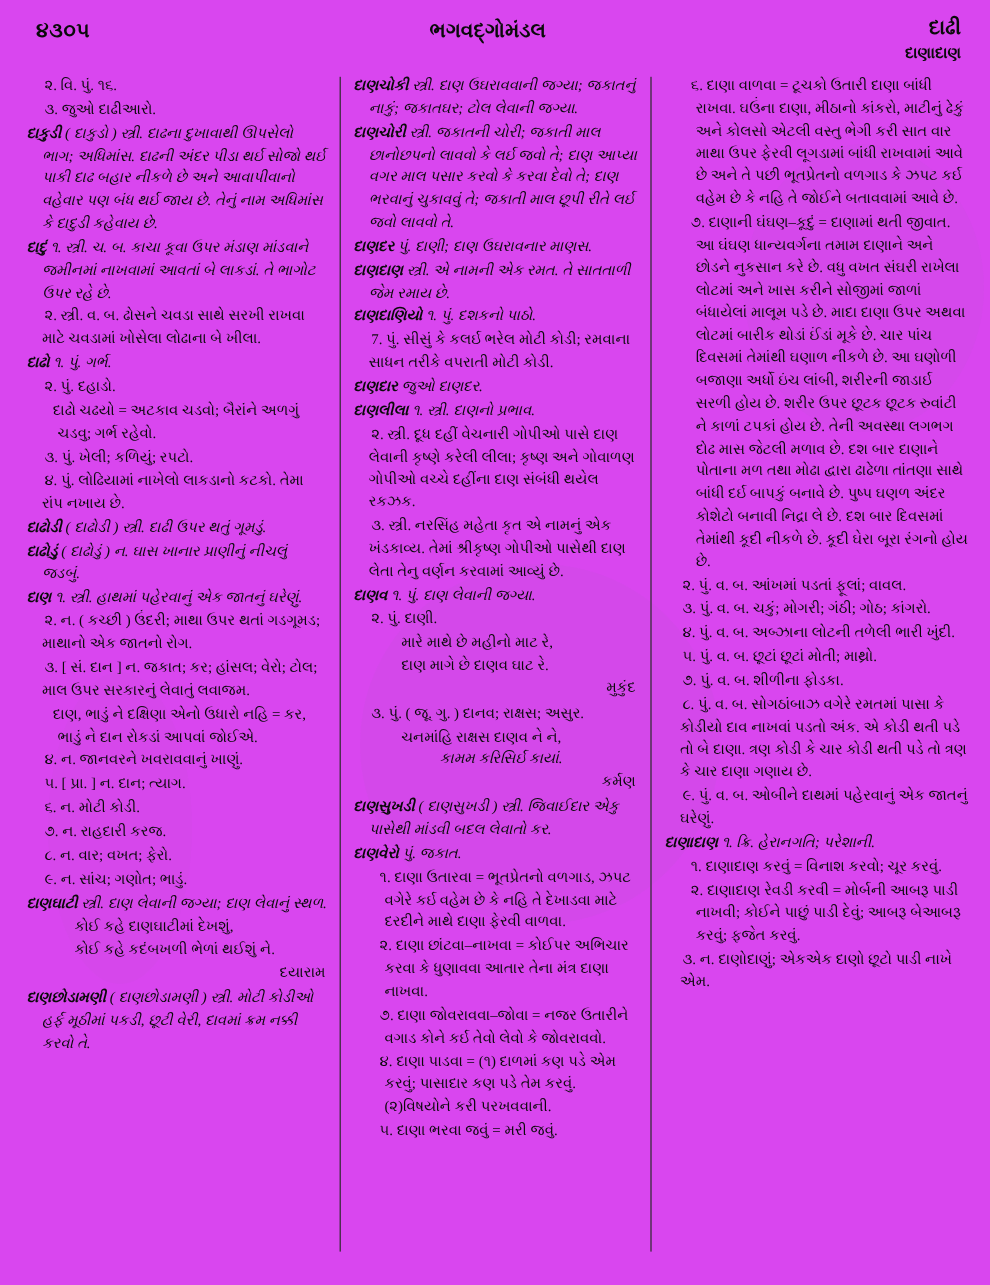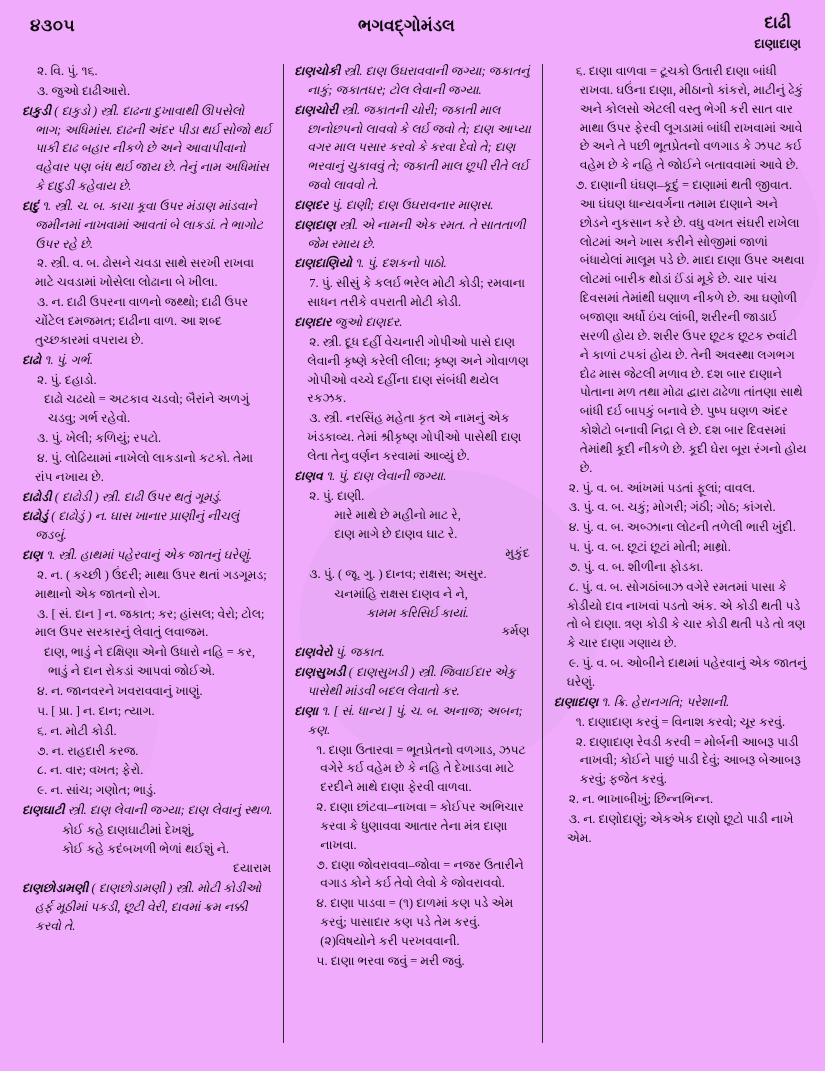--- a/index.html
+++ b/index.html
@@ -14,21 +14,21 @@
     color: #0a0a0a;
     position: relative;
     overflow: hidden;
   }
   .page {
     width: 825px;
     height: 1071px;
     position: relative;
     box-sizing: border-box;
     padding: 10px 18px 8px 22px;
-    background: #f0abfc;
+    background: #d946ef;
   }
   
   .watermark {
     position: absolute;
     border-radius: 50%;
     background: rgba(120,130,140,0.045);
     pointer-events: none;
   }
   .wm1 { left: 300px; top: 470px; width: 300px; height: 300px; }
   .wm2 { left: 620px; top: 120px; width: 200px; height: 240px; background: rgba(120,130,140,0.035); }
@@ -58,21 +58,20 @@
   .hdr-right {
     position: absolute;
     right: 6px;
     top: 2px;
     text-align: right;
     line-height: 1.35;
   }
   .hdr-right .rh-top {
     font-size: 17px;
     font-weight: bold;
-    text-align: center;
   }
   .hdr-right .rh-bot {
     font-size: 13px;
     font-weight: bold;
   }
 
   
   .columns {
     position: relative;
     display: flex;
@@ -151,21 +150,20 @@
     </div>
   </div>
 
   <div class="columns">
     <div class="col col-1">
         <p class="sense">૨. વિ. પું. ૧૬.</p>
         <p class="sense">૩. જુઓ દાઢીઆરો.</p>
         <p class="entry"><span class="hw">દાકુડી</span><span> ( દાકુડો ) સ્ત્રી. દાઢના દુખાવાથી ઊપસેલો ભાગ; અધિમાંસ. દાઢની અંદર પીડા થર્ઇ સોજો થર્ઇ પાકી દાઢ બહાર નીકળે છે અને આવાપીવાનો વહેવાર પણ બંધ થર્ઇ જાય છે. તેનું નામ અધિમાંસ કે દાદુડી કહેવાય છે.</span></p>
         <p class="entry"><span class="hw">દાદું</span><span> ૧. સ્ત્રી. ચ. બ. કાચા કૂવા ઉપર મંડાણ માંડવાને જમીનમાં નાખવામાં આવતાં બે લાકડાં. તે ભાગોટ ઉપર રહે છે.</span></p>
         <p class="sense">૨. સ્ત્રી. વ. બ. ઢોસને ચવડા સાથે સરખી રાખવા માટે ચવડામાં ખોસેલા લોઢાના બે ખીલા.</p>
-        <p class="sense">૩. ન. દાઢી ઉપરના વાળનો જથ્થો; દાઢી ઉપર ચોંટેલ દમજમત; દાઢીના વાળ. આ શબ્દ તુચ્છકારમાં વપરાય છે.</p>
         <p class="entry"><span class="hw">દાઢો</span><span> ૧. પું. ગર્ભ.</span></p>
         <p class="sense">૨. પું. દહાડો.</p>
         <p class="sub">દાઢો ચઢયો = અટકાવ ચડવો; બૈરાંને અળગું ચડવુ; ગર્ભ રહેવો.</p>
         <p class="sense">૩. પું. ખેલી; કળિયું; રપટો.</p>
         <p class="sense">૪. પું. લોઢિયામાં નાખેલો લાકડાનો કટકો. તેમા રાંપ નખાય છે.</p>
         <p class="entry"><span class="hw">દાઢોડી</span><span> ( દાઢોડી ) સ્ત્રી. દાઢી ઉપર થતું ગૂમડું.</span></p>
         <p class="entry"><span class="hw">દાઢોડું</span><span> ( દાઢોડું ) ન. ઘાસ ખાનાર પ્રાણીનું નીચલું જડબું.</span></p>
         <p class="entry"><span class="hw">દાણ</span><span> ૧. સ્ત્રી. હાથમાં પહેરવાનું એક જાતનું ઘરેણું.</span></p>
         <p class="sense">૨. ન. ( કચ્છી ) ઉંદરી; માથા ઉપર થતાં ગડગૂમડ; માથાનો એક જાતનો રોગ.</p>
         <p class="sense">૩. [ સં. દાન ] ન. જકાત; કર; હાંસલ; વેરો; ટોલ; માલ ઉપર સરકારનું લેવાતું લવાજમ.</p>
@@ -184,52 +182,51 @@
       </div>
     <div class="rule"></div>
     <div class="col col-2">
         <p class="entry"><span class="hw">દાણચોકી</span><span> સ્ત્રી. દાણ ઉઘરાવવાની જગ્યા; જકાતનું નાકું; જકાતઘર; ટોલ લેવાની જગ્યા.</span></p>
         <p class="entry"><span class="hw">દાણચોરી</span><span> સ્ત્રી. જકાતની ચોરી; જકાતી માલ છાનોછપનો લાવવો કે લર્ઇ જવો તે; દાણ આપ્યા વગર માલ પસાર કરવો કે કરવા દેવો તે; દાણ ભરવાનું ચુકાવવું તે; જકાતી માલ છૂપી રીતે લર્ઇ જવો લાવવો તે.</span></p>
         <p class="entry"><span class="hw">દાણદર</span><span> પું. દાણી; દાણ ઉઘરાવનાર માણસ.</span></p>
         <p class="entry"><span class="hw">દાણદાણ</span><span> સ્ત્રી. એ નામની એક રમત. તે સાતતાળી જેમ રમાય છે.</span></p>
         <p class="entry"><span class="hw">દાણદાણિયો</span><span> ૧. પું. દશકનો પાઠો.</span></p>
         <p class="sense">7. પું. સીસું કે કલર્ઇ ભરેલ મોટી કોડી; રમવાના સાધન તરીકે વપરાતી મોટી કોડી.</p>
         <p class="entry"><span class="hw">દાણદાર</span><span> જુઓ દાણદર.</span></p>
+        <p class="entry"><span class="hw">દાણલીલા</span><span> ૧. સ્ત્રી. દાણનો પ્રભાવ.</span></p>
         <p class="sense">૨. સ્ત્રી. દૂધ દહીં વેચનારી ગોપીઓ પાસે દાણ લેવાની કૃષ્ણે કરેલી લીલા; કૃષ્ણ અને ગોવાળણ ગોપીઓ વચ્ચે દહીંના દાણ સંબંધી થયેલ રકઝક.</p>
         <p class="sense">૩. સ્ત્રી. નરસિંહ મહેતા કૃત એ નામનું એક ખંડકાવ્ય. તેમાં શ્રીકૃષ્ણ ગોપીઓ પાસેથી દાણ લેતા તેનુ વર્ણન કરવામાં આવ્યું છે.</p>
         <p class="entry"><span class="hw">દાણવ</span><span> ૧. પું. દાણ લેવાની જગ્યા.</span></p>
         <p class="sense">૨. પું. દાણી.</p>
         <p class="verse">મારે માથે છે મહીનો માટ રે,</p>
         <p class="verse">દાણ માગે છે દાણવ ઘાટ રે.</p>
         <p class="attrib">મુકુંદ</p>
         <p class="sense">૩. પું. ( જૂ. ગુ. ) દાનવ; રાક્ષસ; અસુર.</p>
         <p class="verse">ચનમાંહિ રાક્ષસ દાણવ ને ને,</p>
         <p class="verse-ind">કામમ કરિસિર્ઇ કાયાં.</p>
         <p class="attrib">કર્મણ</p>
+        <p class="entry"><span class="hw">દાણસુખડી</span><span> ( દાણસુખડી ) સ્ત્રી. જિવાઈદાર એકુ પાસેથી માંડવી બદલ લેવાતો કર.</span></p>
         <p class="entry"><span class="hw">દાણવેરો</span><span> પું. જકાત.</span></p>
-        <p class="entry"><span class="hw">દાણસુખડી</span><span> ( દાણસુખડી ) સ્ત્રી. જિવાઈદાર એકુ પાસેથી માંડવી બદલ લેવાતો કર.</span></p>
-        <p class="entry"><span class="hw">દાણા</span><span> ૧. [ સં. ધાન્ય ] પું. ચ. બ. અનાજ; અબન; કણ.</span></p>
         <p class="sub">૧. દાણા ઉતારવા = ભૂતપ્રેતનો વળગાડ, ઝપટ વગેરે કર્ઇ વહેમ છે કે નહિ તે દેખાડવા માટે દરદીને માથે દાણા ફેરવી વાળવા.</p>
         <p class="sub">૨. દાણા છાંટવા–નાખવા = કોઈપર અભિચાર કરવા કે ધુણાવવા આતાર તેના મંત્ર દાણા નાખવા.</p>
         <p class="sub">૭. દાણા જોવરાવવા–જોવા = નજર ઉતારીને વગાડ કોને કર્ઇ તેવો લેવો કે જોવરાવવો.</p>
         <p class="sub">૪. દાણા પાડવા = (૧) દાળમાં કણ પડે એમ કરવું; પાસાદાર કણ પડે તેમ કરવું. (૨)વિષયોને કરી પરખવવાની.</p>
         <p class="sub">૫. દાણા ભરવા જવું = મરી જવું.</p>
       </div>
     <div class="rule"></div>
     <div class="col col-3">
         <p class="sub">૬. દાણા વાળવા = ટૂચકો ઉતારી દાણા બાંધી રાખવા. ઘઉંના દાણા, મીઠાનો કાંકરો, માટીનું ઢેકું અને કોલસો એટલી વસ્તુ ભેગી કરી સાત વાર માથા ઉપર ફેરવી લૂગડામાં બાંધી રાખવામાં આવે છે અને તે પછી ભૂતપ્રેતનો વળગાડ કે ઝપટ કર્ઇ વહેમ છે કે નહિ તે જોઈને બતાવવામાં આવે છે.</p>
         <p class="sub">૭. દાણાની ઘંઘણ–કૂદું = દાણામાં થતી જીવાત. આ ઘંઘણ ધાન્યવર્ગના તમામ દાણાને અને છોડને નુકસાન કરે છે. વધુ વખત સંઘરી રાખેલા લોટમાં અને ખાસ કરીને સોજીમાં જાળાં બંધાયેલાં માલૂમ પડે છે. માદા દાણા ઉપર અથવા લોટમાં બારીક થોડાં ઈંડાં મૂકે છે. ચાર પાંચ દિવસમાં તેમાંથી ઘણાળ નીકળે છે. આ ઘણોળી બજાણા અર્ધો ઇંચ લાંબી, શરીરની જાડાર્ઇ સરળી હોય છે. શરીર ઉપર છૂટક છૂટક રુવાંટી ને કાળાં ટપકાં હોય છે. તેની અવસ્થા લગભગ દોઢ માસ જેટલી મળાવ છે. દશ બાર દાણાને પોતાના મળ તથા મોઢા દ્વારા ઢાઢેળા તાંતણા સાથે બાંધી દર્ઇ બાપકું બનાવે છે. પુષ્પ ઘણળ અંદર કોશેટો બનાવી નિદ્રા લે છે. દશ બાર દિવસમાં તેમાંથી કૂદી નીકળે છે. કૂદી ઘેરા બૂરા રંગનો હોય છે.</p>
         <p class="sense">૨. પું. વ. બ. આંખમાં પડતાં ફૂલાં; વાવલ.</p>
         <p class="sense">૩. પું. વ. બ. ચકું; મોગરી; ગંઠી; ગોઠ; કાંગરો.</p>
         <p class="sense">૪. પું. વ. બ. અબ્ઝાના લોટની તળેલી ભારી ખુંદી.</p>
         <p class="sense">૫. પું. વ. બ. છૂટાં છૂટાં મોતી; માથ્રો.</p>
         <p class="sense">૭. પું. વ. બ. શીળીના ફોડકા.</p>
         <p class="sense">૮. પું. વ. બ. સોગઠાંબાઝ વગેરે રમતમાં પાસા કે કોડીયો દાવ નાખવાં પડતો અંક. એ કોડી થતી પડે તો બે દાણા. ત્રણ કોડી કે ચાર કોડી થતી પડે તો ત્રણ કે ચાર દાણા ગણાય છે.</p>
         <p class="sense">૯. પું. વ. બ. ઓબીને દાથમાં પહેરવાનું એક જાતનું ઘરેણું.</p>
         <p class="entry"><span class="hw">દાણાદાણ</span><span> ૧. ક્રિ. હેરાનગતિ; પરેશાની.</span></p>
         <p class="sub">૧. દાણાદાણ કરવું = વિનાશ કરવો; ચૂર કરવું.</p>
         <p class="sub">૨. દાણાદાણ રેવડી કરવી = મોર્બની આબરૂ પાડી નાખવી; કોઈને પાછું પાડી દેવું; આબરૂ બેઆબરૂ કરવું; ફજેત કરવું.</p>
-        <p class="sense">૨. ન. ભાખાબીખું; છિન્નભિન્ન.</p>
         <p class="sense">૩. ન. દાણોદાણું; એકએક દાણો છૂટો પાડી નાખે એમ.</p>
       </div>
   </div>
 
 </div>
 
 </body></html>

